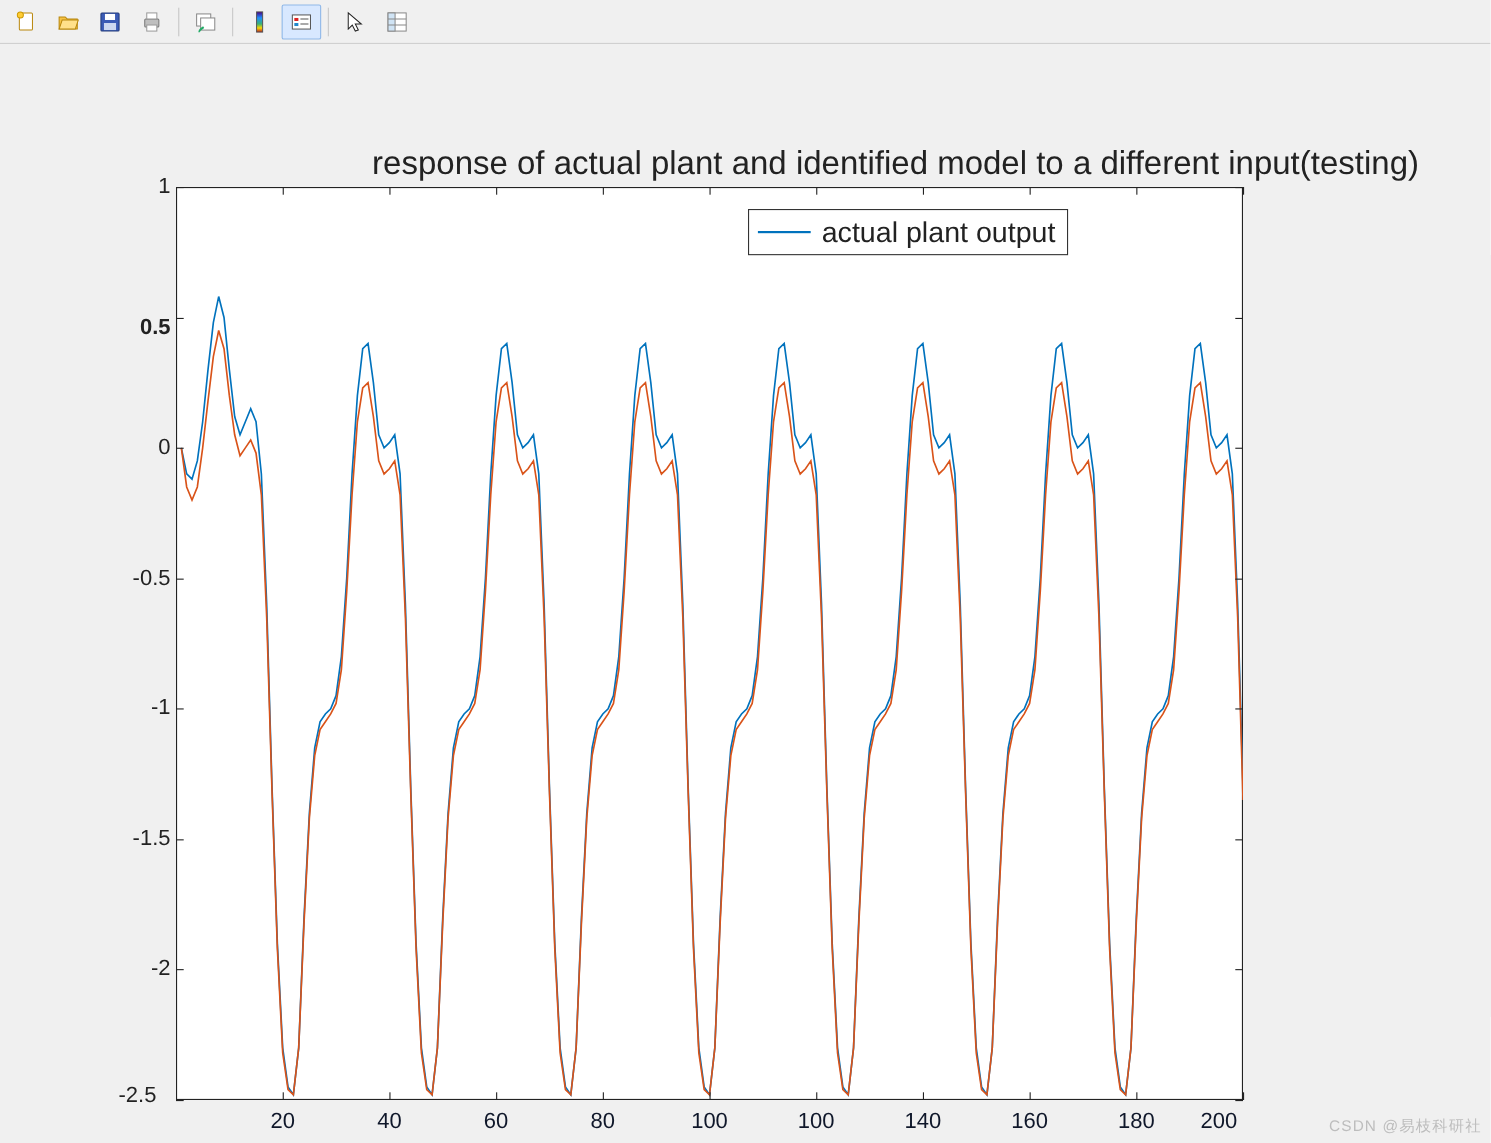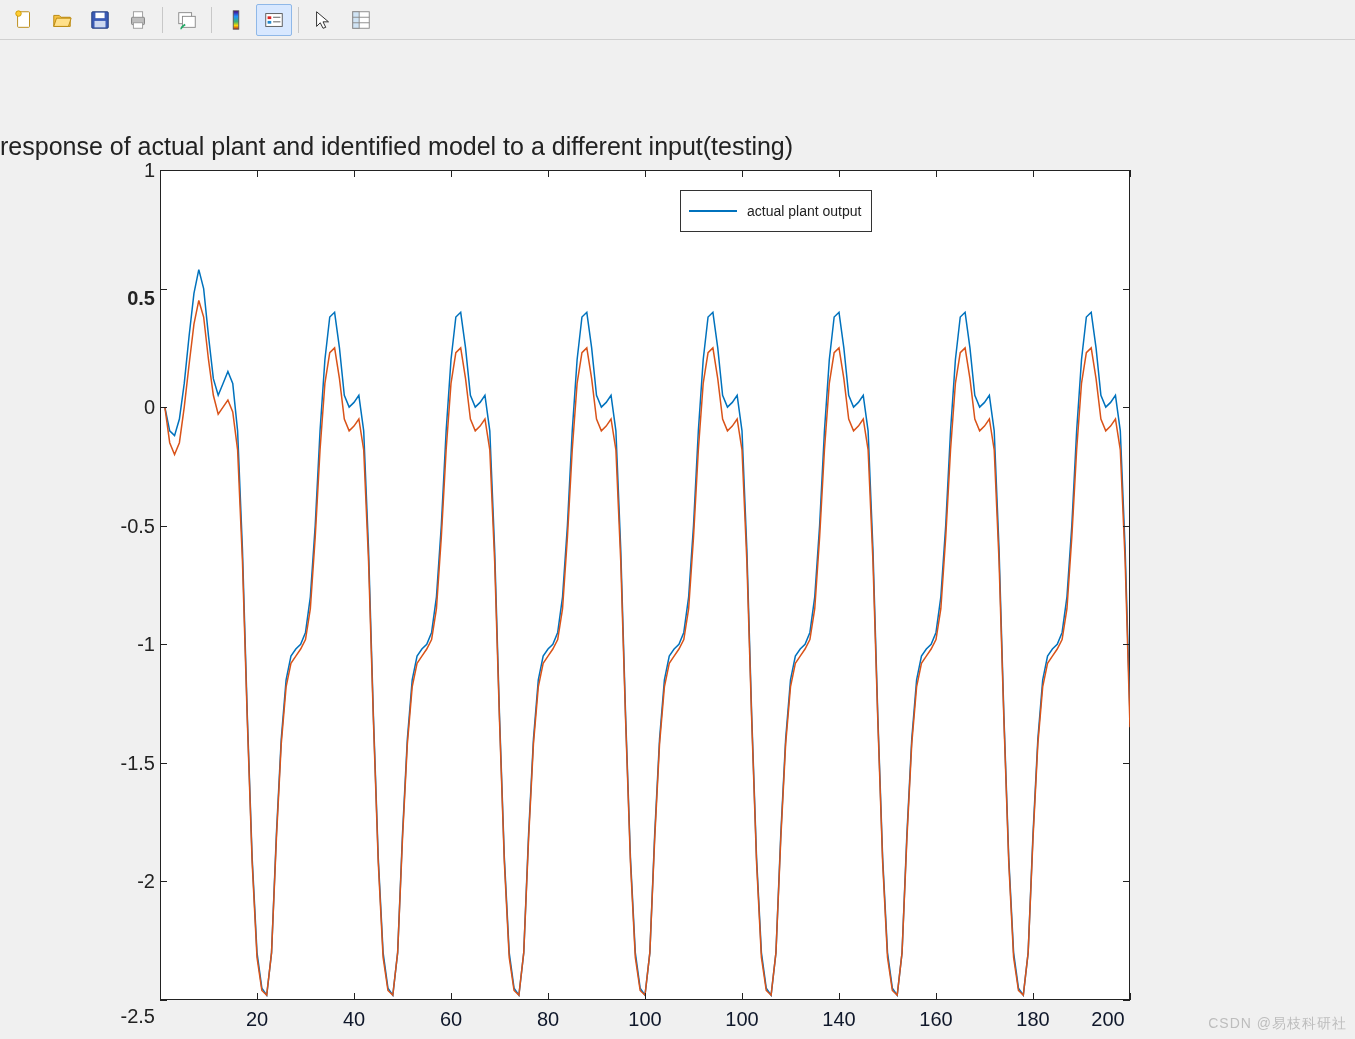--- a/index.html
+++ b/index.html
@@ -53,22 +53,22 @@
     width: 970px;
     height: 830px;
     background: #fff;
     border: 1px solid #222;
   }
   .chart-title {
     position: absolute;
     top: 92px;
     left: 0;
     width: 1290px;
-    text-align: left;
-    font-size: 25px;
+    text-align: right;
+    font-size: 30px;
     color: #222;
   }
   .ytick {
     position: absolute;
     right: calc(100% - 155px);
     width: 60px;
     text-align: right;
     font-size: 20px;
     color: #222;
     transform: translateY(-50%);
@@ -108,21 +108,21 @@
     height: 7px;
     background: #222;
   }
   .legend {
     position: absolute;
     top: 150px;
     left: 680px;
     background: #fff;
     border: 1px solid #333;
     padding: 6px 10px 6px 8px;
-    font-size: 14px;
+    font-size: 26px;
     color: #222;
   }
   .legend-row {
     display: flex;
     align-items: center;
     height: 28px;
   }
   .legend-swatch {
     width: 48px;
     height: 2px;
@@ -223,21 +223,21 @@
   </div>
 
 <div class="figure-area">
   <div class="chart-title">response of actual plant and identified model to a different input(testing)</div>
   <div class="plot-box"></div>
   <svg class="plot-lines" id="plot-svg" viewBox="0 0 970 830" preserveAspectRatio="none">
       <path d="M4.85 237.14 L9.70 260.86 L14.55 265.60 L19.40 249.00 L24.25 213.43 L29.10 166.00 L33.95 123.31 L38.80 99.60 L43.65 118.57 L48.50 166.00 L53.35 208.69 L58.20 225.29 L63.05 213.43 L67.90 201.57 L72.75 213.43 L77.60 260.86 L82.45 379.43 L87.30 545.43 L92.15 687.71 L97.00 782.57 L101.85 818.14 L106.70 825.26 L111.55 782.57 L116.40 664.00 L121.25 569.14 L126.10 509.86 L130.95 486.14 L135.80 479.03 L140.65 474.29 L145.50 462.43 L150.35 426.86 L155.20 355.71 L160.05 260.86 L164.90 189.71 L169.75 147.03 L174.60 142.29 L179.45 177.86 L184.30 225.29 L189.15 237.14 L194.00 232.40 L198.85 225.29 L203.70 260.86 L208.55 379.43 L213.40 545.43 L218.25 687.71 L223.10 782.57 L227.95 818.14 L232.80 825.26 L237.65 782.57 L242.50 664.00 L247.35 569.14 L252.20 509.86 L257.05 486.14 L261.90 479.03 L266.75 474.29 L271.60 462.43 L276.45 426.86 L281.30 355.71 L286.15 260.86 L291.00 189.71 L295.85 147.03 L300.70 142.29 L305.55 177.86 L310.40 225.29 L315.25 237.14 L320.10 232.40 L324.95 225.29 L329.80 260.86 L334.65 379.43 L339.50 545.43 L344.35 687.71 L349.20 782.57 L354.05 818.14 L358.90 825.26 L363.75 782.57 L368.60 664.00 L373.45 569.14 L378.30 509.86 L383.15 486.14 L388.00 479.03 L392.85 474.29 L397.70 462.43 L402.55 426.86 L407.40 355.71 L412.25 260.86 L417.10 189.71 L421.95 147.03 L426.80 142.29 L431.65 177.86 L436.50 225.29 L441.35 237.14 L446.20 232.40 L451.05 225.29 L455.90 260.86 L460.75 379.43 L465.60 545.43 L470.45 687.71 L475.30 782.57 L480.15 818.14 L485.00 825.26 L489.85 782.57 L494.70 664.00 L499.55 569.14 L504.40 509.86 L509.25 486.14 L514.10 479.03 L518.95 474.29 L523.80 462.43 L528.65 426.86 L533.50 355.71 L538.35 260.86 L543.20 189.71 L548.05 147.03 L552.90 142.29 L557.75 177.86 L562.60 225.29 L567.45 237.14 L572.30 232.40 L577.15 225.29 L582.00 260.86 L586.85 379.43 L591.70 545.43 L596.55 687.71 L601.40 782.57 L606.25 818.14 L611.10 825.26 L615.95 782.57 L620.80 664.00 L625.65 569.14 L630.50 509.86 L635.35 486.14 L640.20 479.03 L645.05 474.29 L649.90 462.43 L654.75 426.86 L659.60 355.71 L664.45 260.86 L669.30 189.71 L674.15 147.03 L679.00 142.29 L683.85 177.86 L688.70 225.29 L693.55 237.14 L698.40 232.40 L703.25 225.29 L708.10 260.86 L712.95 379.43 L717.80 545.43 L722.65 687.71 L727.50 782.57 L732.35 818.14 L737.20 825.26 L742.05 782.57 L746.90 664.00 L751.75 569.14 L756.60 509.86 L761.45 486.14 L766.30 479.03 L771.15 474.29 L776.00 462.43 L780.85 426.86 L785.70 355.71 L790.55 260.86 L795.40 189.71 L800.25 147.03 L805.10 142.29 L809.95 177.86 L814.80 225.29 L819.65 237.14 L824.50 232.40 L829.35 225.29 L834.20 260.86 L839.05 379.43 L843.90 545.43 L848.75 687.71 L853.60 782.57 L858.45 818.14 L863.30 825.26 L868.15 782.57 L873.00 664.00 L877.85 569.14 L882.70 509.86 L887.55 486.14 L892.40 479.03 L897.25 474.29 L902.10 462.43 L906.95 426.86 L911.80 355.71 L916.65 260.86 L921.50 189.71 L926.35 147.03 L931.20 142.29 L936.05 177.86 L940.90 225.29 L945.75 237.14 L950.60 232.40 L955.45 225.29 L960.30 260.86 L965.15 379.43 L970.00 545.43 " fill="none" stroke="#0072bd" stroke-width="1.5"></path>
       <path d="M4.85 237.14 L9.70 272.71 L14.55 284.57 L19.40 272.71 L24.25 237.14 L29.10 194.46 L33.95 154.14 L38.80 130.43 L43.65 147.03 L48.50 189.71 L53.35 225.29 L58.20 244.26 L63.05 237.14 L67.90 230.03 L72.75 241.89 L77.60 279.83 L82.45 391.29 L87.30 550.17 L92.15 692.46 L97.00 787.31 L101.85 820.51 L106.70 825.26 L111.55 782.57 L116.40 668.74 L121.25 573.89 L126.10 516.97 L130.95 493.26 L135.80 486.14 L140.65 479.03 L145.50 469.54 L150.35 438.71 L155.20 367.57 L160.05 279.83 L164.90 213.43 L169.75 182.60 L174.60 177.86 L179.45 208.69 L184.30 249.00 L189.15 260.86 L194.00 256.11 L198.85 249.00 L203.70 279.83 L208.55 391.29 L213.40 550.17 L218.25 692.46 L223.10 787.31 L227.95 820.51 L232.80 825.26 L237.65 782.57 L242.50 668.74 L247.35 573.89 L252.20 516.97 L257.05 493.26 L261.90 486.14 L266.75 479.03 L271.60 469.54 L276.45 438.71 L281.30 367.57 L286.15 279.83 L291.00 213.43 L295.85 182.60 L300.70 177.86 L305.55 208.69 L310.40 249.00 L315.25 260.86 L320.10 256.11 L324.95 249.00 L329.80 279.83 L334.65 391.29 L339.50 550.17 L344.35 692.46 L349.20 787.31 L354.05 820.51 L358.90 825.26 L363.75 782.57 L368.60 668.74 L373.45 573.89 L378.30 516.97 L383.15 493.26 L388.00 486.14 L392.85 479.03 L397.70 469.54 L402.55 438.71 L407.40 367.57 L412.25 279.83 L417.10 213.43 L421.95 182.60 L426.80 177.86 L431.65 208.69 L436.50 249.00 L441.35 260.86 L446.20 256.11 L451.05 249.00 L455.90 279.83 L460.75 391.29 L465.60 550.17 L470.45 692.46 L475.30 787.31 L480.15 820.51 L485.00 825.26 L489.85 782.57 L494.70 668.74 L499.55 573.89 L504.40 516.97 L509.25 493.26 L514.10 486.14 L518.95 479.03 L523.80 469.54 L528.65 438.71 L533.50 367.57 L538.35 279.83 L543.20 213.43 L548.05 182.60 L552.90 177.86 L557.75 208.69 L562.60 249.00 L567.45 260.86 L572.30 256.11 L577.15 249.00 L582.00 279.83 L586.85 391.29 L591.70 550.17 L596.55 692.46 L601.40 787.31 L606.25 820.51 L611.10 825.26 L615.95 782.57 L620.80 668.74 L625.65 573.89 L630.50 516.97 L635.35 493.26 L640.20 486.14 L645.05 479.03 L649.90 469.54 L654.75 438.71 L659.60 367.57 L664.45 279.83 L669.30 213.43 L674.15 182.60 L679.00 177.86 L683.85 208.69 L688.70 249.00 L693.55 260.86 L698.40 256.11 L703.25 249.00 L708.10 279.83 L712.95 391.29 L717.80 550.17 L722.65 692.46 L727.50 787.31 L732.35 820.51 L737.20 825.26 L742.05 782.57 L746.90 668.74 L751.75 573.89 L756.60 516.97 L761.45 493.26 L766.30 486.14 L771.15 479.03 L776.00 469.54 L780.85 438.71 L785.70 367.57 L790.55 279.83 L795.40 213.43 L800.25 182.60 L805.10 177.86 L809.95 208.69 L814.80 249.00 L819.65 260.86 L824.50 256.11 L829.35 249.00 L834.20 279.83 L839.05 391.29 L843.90 550.17 L848.75 692.46 L853.60 787.31 L858.45 820.51 L863.30 825.26 L868.15 782.57 L873.00 668.74 L877.85 573.89 L882.70 516.97 L887.55 493.26 L892.40 486.14 L897.25 479.03 L902.10 469.54 L906.95 438.71 L911.80 367.57 L916.65 279.83 L921.50 213.43 L926.35 182.60 L931.20 177.86 L936.05 208.69 L940.90 249.00 L945.75 260.86 L950.60 256.11 L955.45 249.00 L960.30 279.83 L965.15 391.29 L970.00 557.29 " fill="none" stroke="#d95319" stroke-width="1.5"></path>
     </svg>
   <div id="ticks">
-      <div class="ytick" style="top: 976px;">-2.5</div>
+      <div class="ytick" style="top: 956px; text-align: center;">-2.5</div>
       <div class="tickmark-y" style="top: 960px;"></div>
       <div class="tickmark-y2" style="top: 960px;"></div>
       <div class="ytick" style="top: 841.429px;">-2</div>
       <div class="tickmark-y" style="top: 841.429px;"></div>
       <div class="tickmark-y2" style="top: 841.429px;"></div>
       <div class="ytick" style="top: 722.857px;">-1.5</div>
       <div class="tickmark-y" style="top: 722.857px;"></div>
       <div class="tickmark-y2" style="top: 722.857px;"></div>
       <div class="ytick" style="top: 604.286px;">-1</div>
       <div class="tickmark-y" style="top: 604.286px;"></div>

